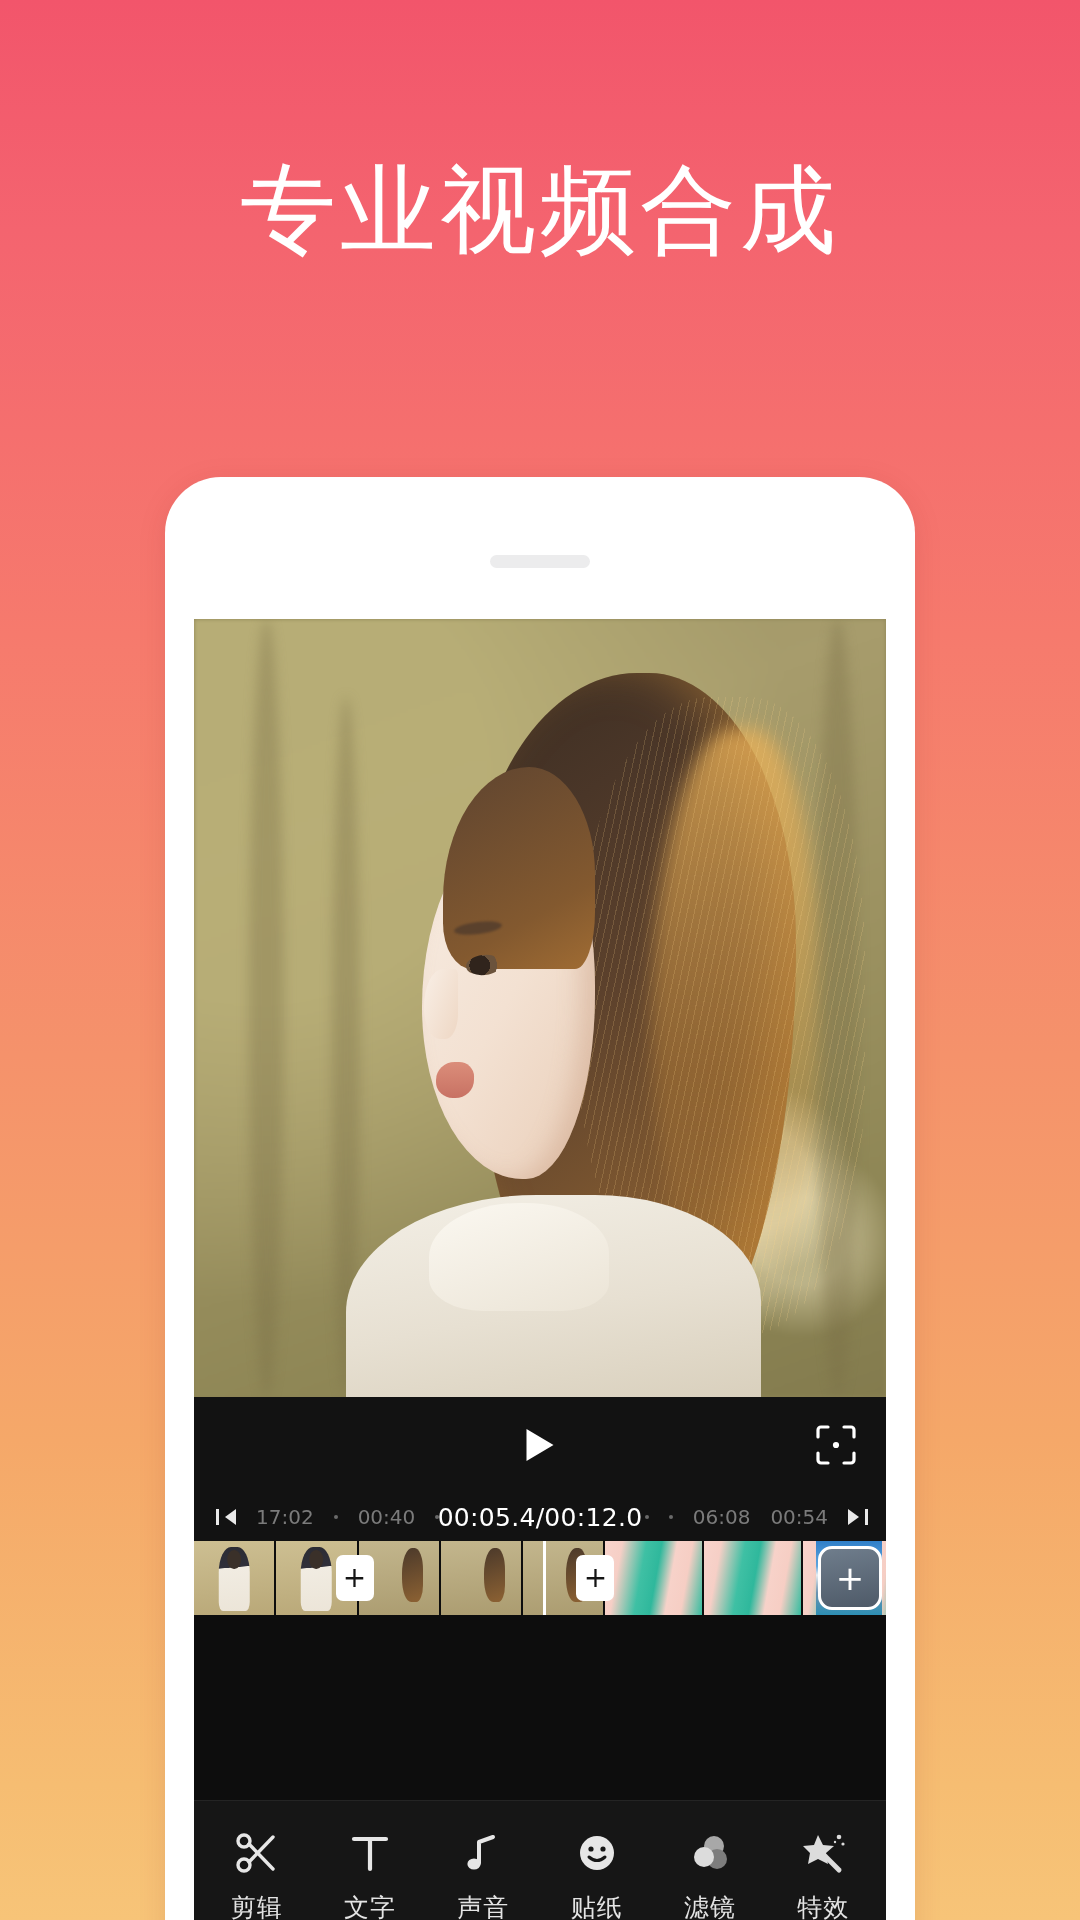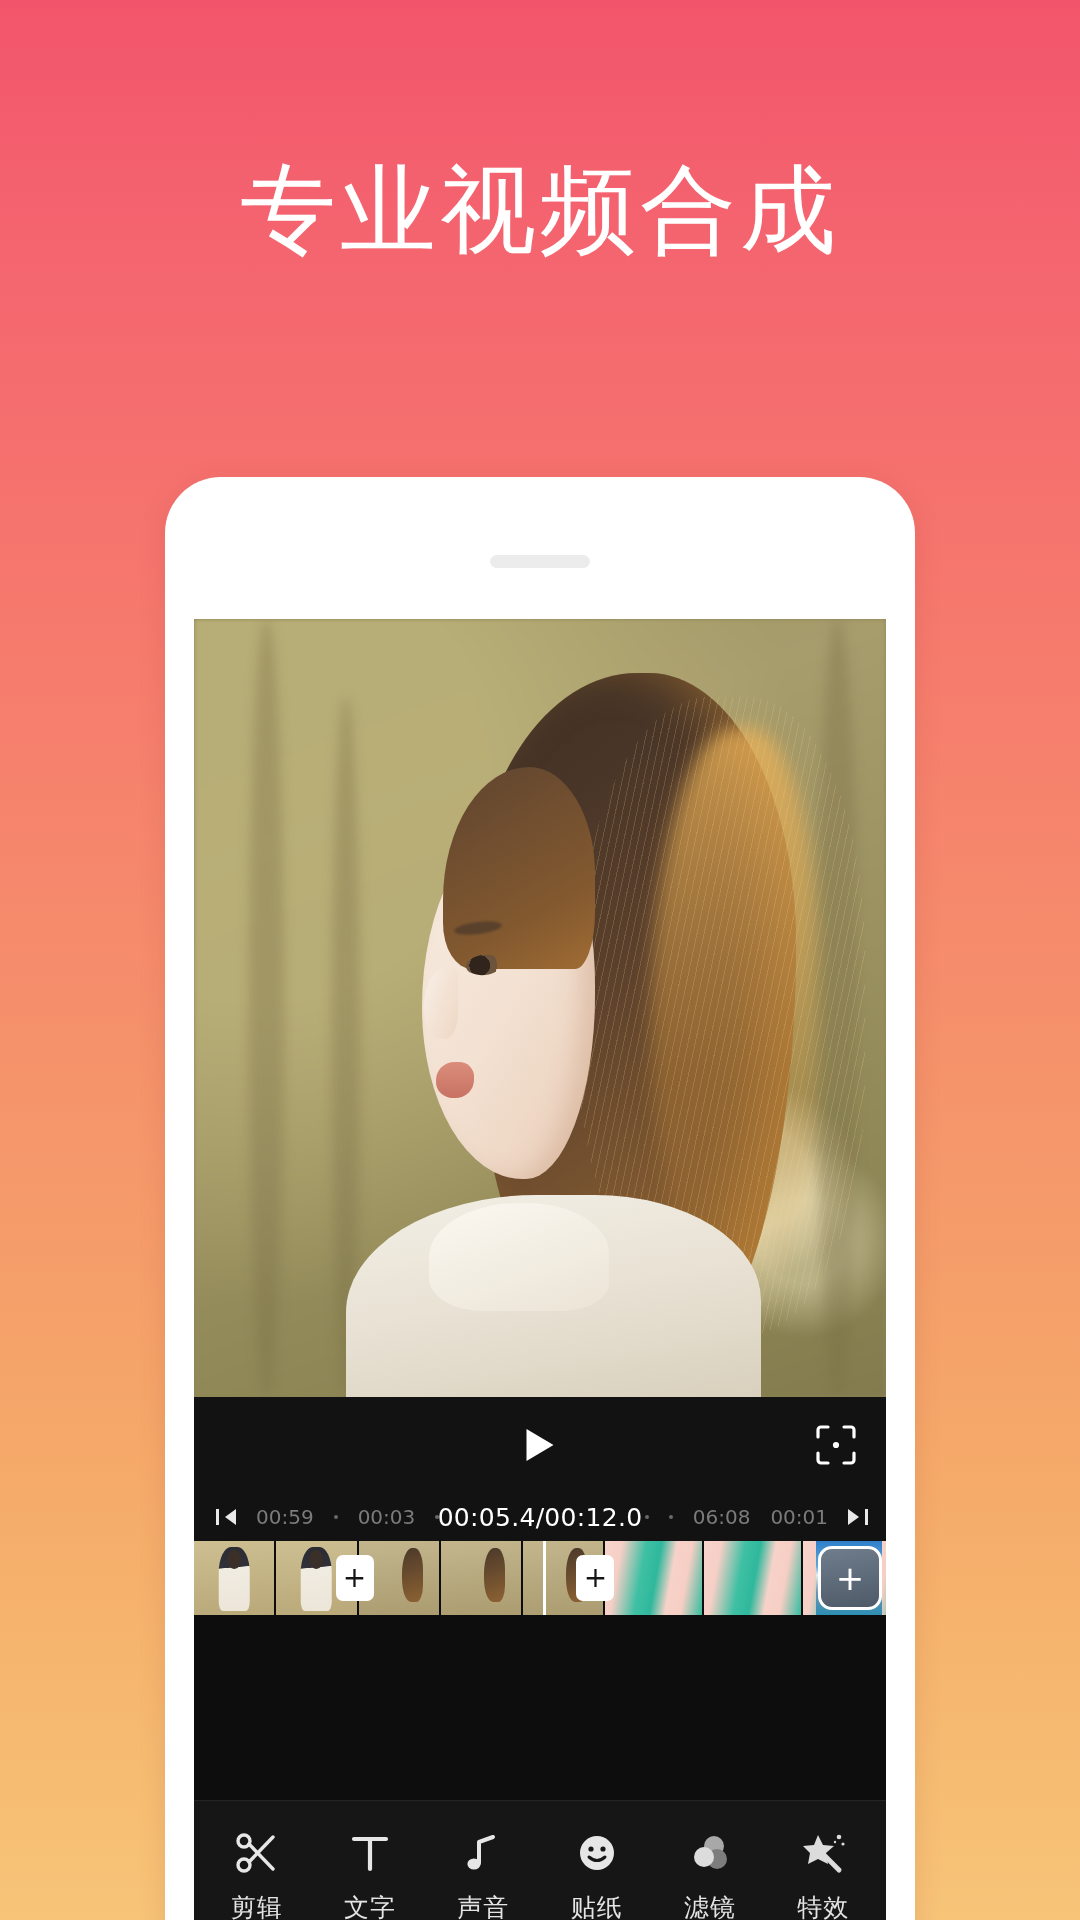--- a/index.html
+++ b/index.html
@@ -290,35 +290,35 @@
         </svg>
       </div>
     </div>
 
     <div class="ruler">
       <div class="ruler-left">
         <div class="prev-icon">
           <span class="bar-l"></span>
             <span class="tri-l"></span>
         </div>
-        <span class="tmark">00:59</span>
+        <span class="tmark">17:02</span>
         <span class="tick"></span>
-        <span class="tmark">00:03</span>
+        <span class="tmark">00:40</span>
         <span class="tick"></span>
       </div>
 
       <div class="ruler-mid">
         <span class="current">00:05.4/00:12.0</span>
       </div>
 
       <div class="ruler-right">
         <span class="tick"></span>
         <span class="tick"></span>
         <span class="tmark">06:08</span>
-        <span class="tmark">00:01</span>
+        <span class="tmark">00:54</span>
         <div class="next-icon">
           <span class="tri-r"></span>
             <span class="bar-r"></span>
         </div>
       </div>
     </div>
 
     <div class="timeline">
 
       <div class="clip a" style="width:11.6%;">

